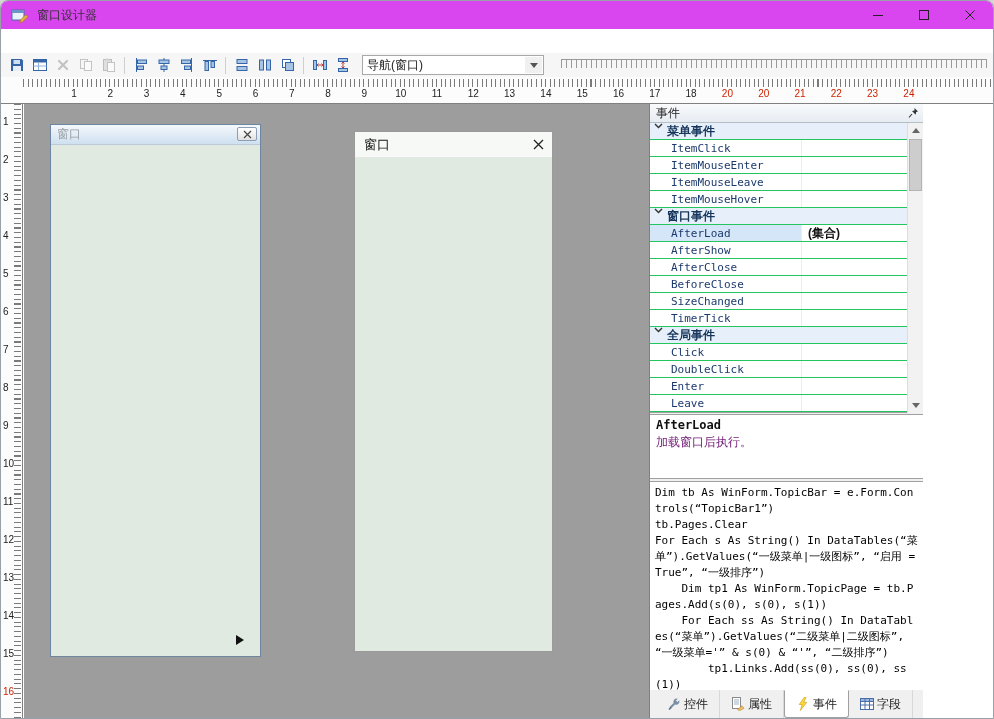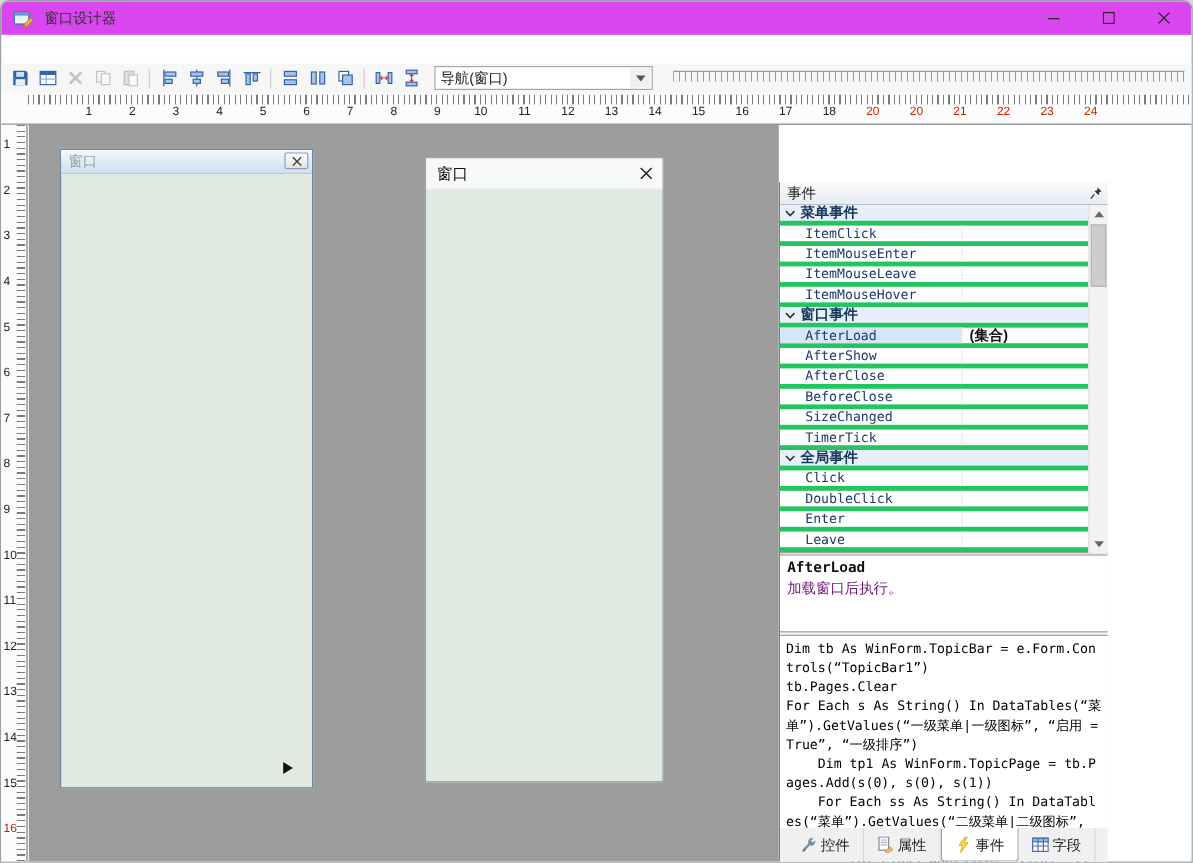--- a/index.html
+++ b/index.html
@@ -62,28 +62,28 @@
                border-top:5px solid transparent; border-bottom:5px solid transparent; border-left:8px solid #111; }
   .form-flat { position:absolute; left:330px; top:27px; width:199px; height:521px;
                background:#e0eae0; border:1px solid #9a9a9a; }
   .ff-titlebar { height:26px; background:#f7f9f7; border-bottom:1px solid #e4e8e4;
                  display:flex; align-items:center; padding:0 9px; position:relative; }
   .ff-title { font-size:13px; color:#111; }
   .ff-close { position:absolute; right:8px; top:7px; display:flex; }
 
   
   .panel { position:absolute; left:648px; top:103px; width:274px; bottom:0; background:#f0f0f0;
-           border-left:1px solid #808080;margin-top:48px; }
+           border-left:1px solid #808080; }
   .panel-header { height:19px; background:linear-gradient(#f8fafc,#e7ecf3); border-bottom:1px solid #b8bec6;
                   display:flex; align-items:center; padding:0 6px; font-size:12px; color:#222; position:relative; }
   .pin { position:absolute; right:4px; top:3px; display:flex; }
 
   .tree { position:absolute; left:0; top:19px; width:100%; height:290px; background:#fff;
           overflow:hidden; border-bottom:1px solid #a0a0a0; padding-right:16px; }
-  .tree-row { height:17px; display:flex; align-items:center; border-bottom:4px solid #22c55e; }
+  .tree-row { height:17px; display:flex; align-items:flex-start; border-bottom:1px solid #22c55e; }
   .tree-row.group { background:#e7f0fa; }
   .chev { width:17px; display:flex; justify-content:center; }
   .glabel { font-size:12px; font-weight:bold; color:#16365c; }
   .ename { width:152px; align-self:stretch; display:flex; align-items:center; padding-left:21px;
            font-family:"DejaVu Sans Mono","Liberation Mono",monospace; font-size:11px; color:#1c3a6e;
            border-right:1px solid #ededed; }
   .tree-row.item.selected .ename { background:#d4e6f8; }
   .evalue { flex:1; padding-left:6px; font-size:12px; font-weight:bold; color:#111; }
   .scrollbar { position:absolute; right:0; top:0; bottom:0; width:16px; background:#f2f2f2;
                border-left:1px solid #ddd; }

